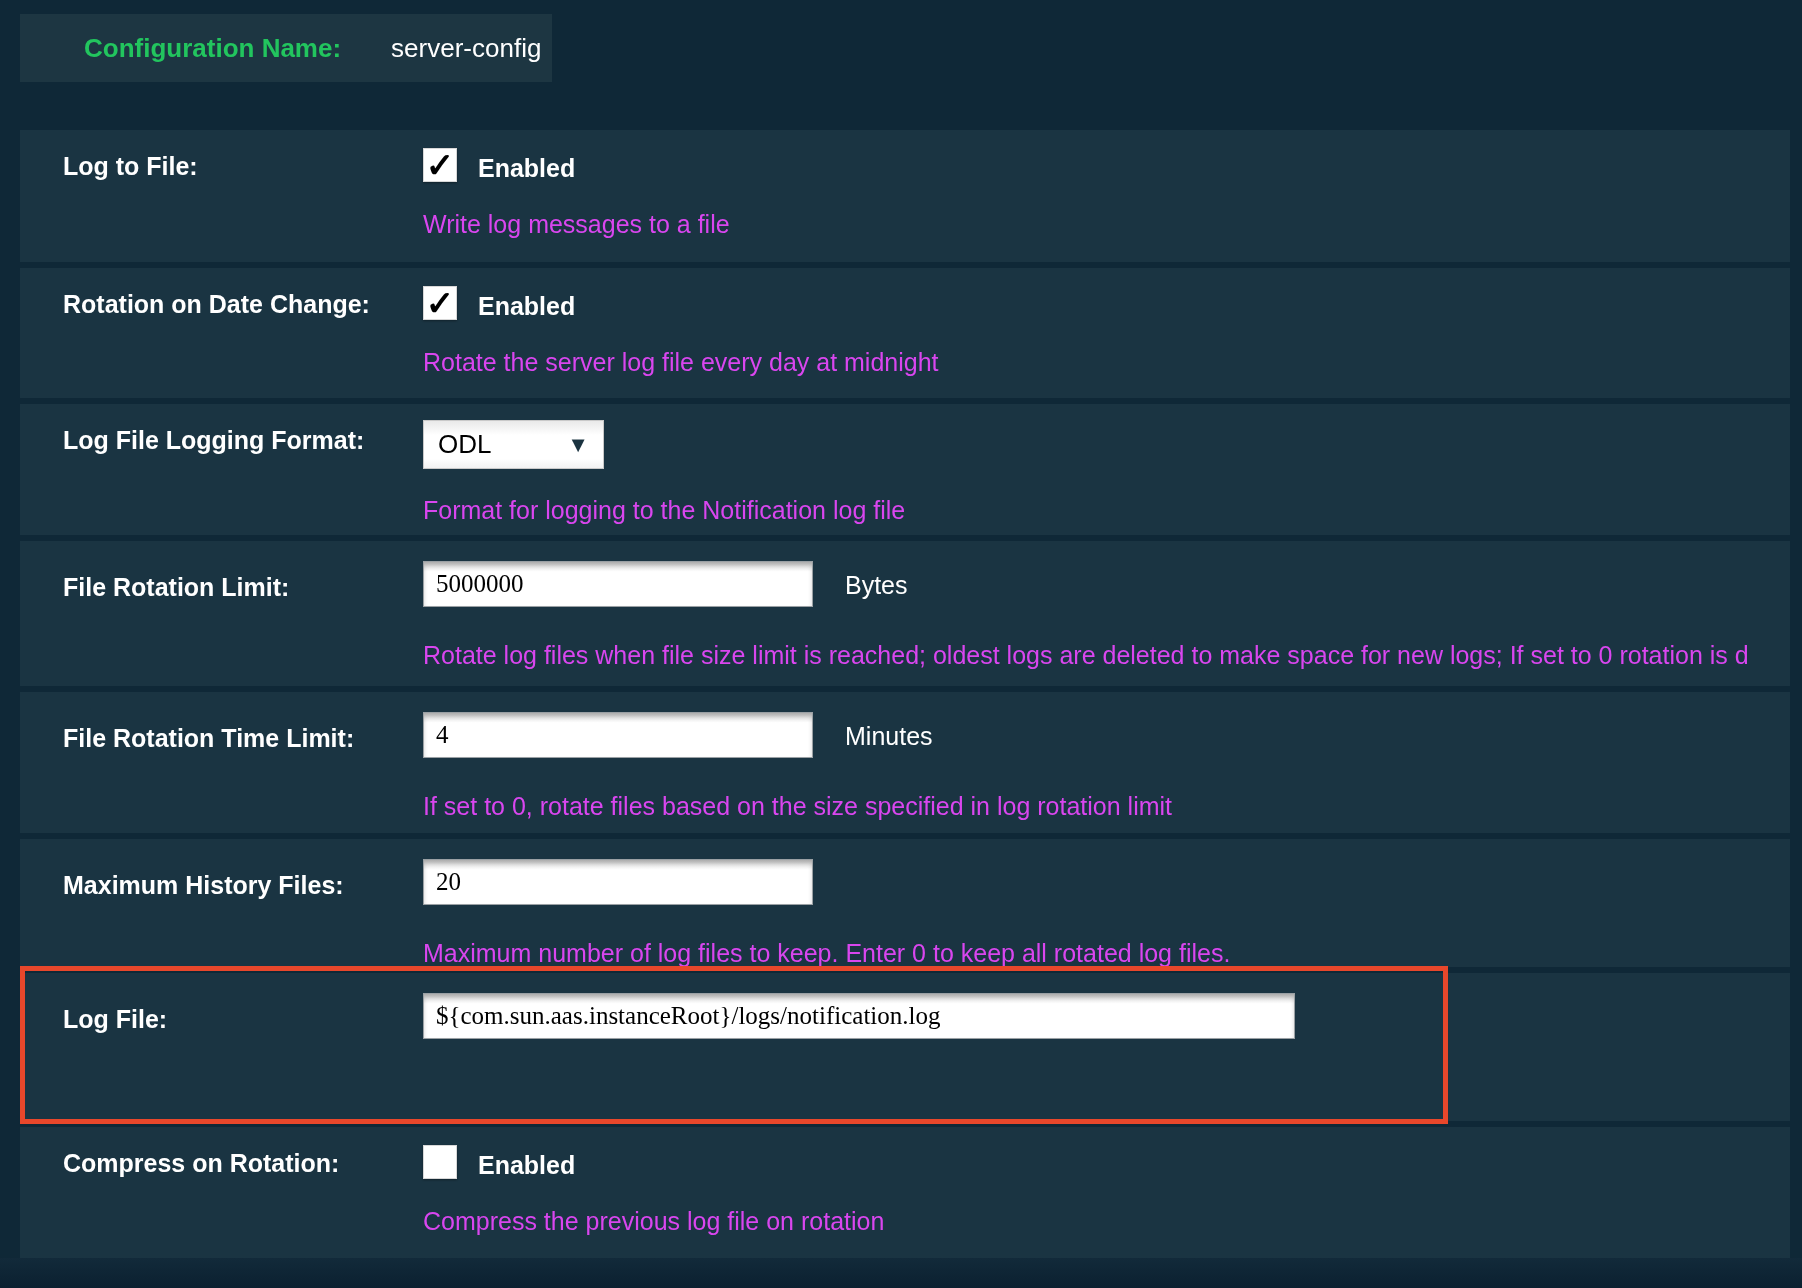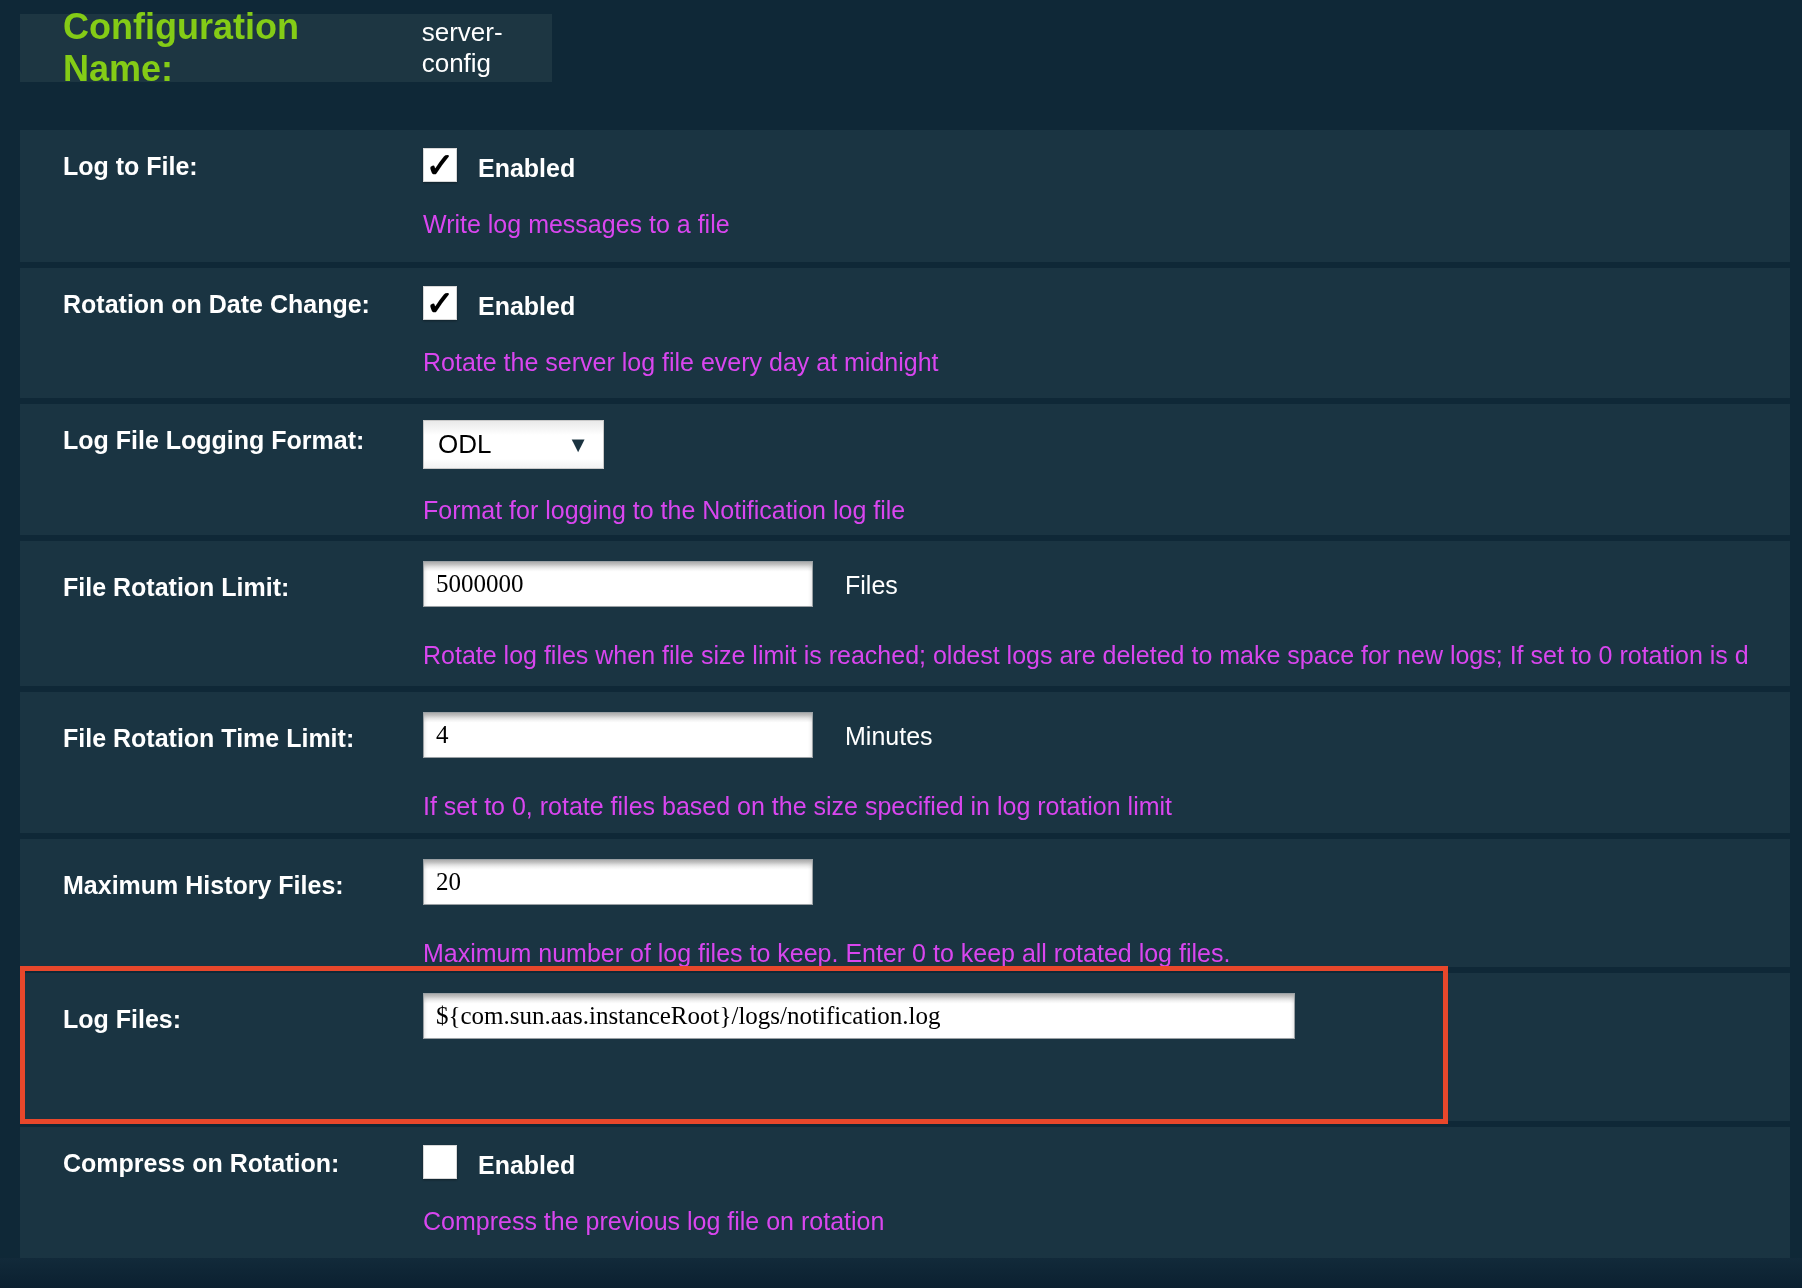--- a/index.html
+++ b/index.html
@@ -7,21 +7,21 @@
     width:1802px;height:1288px;
     background:#0f2837;
     font-family:"Liberation Sans",sans-serif;
     position:relative;
     overflow:hidden;
   }
   .config-bar{
     position:absolute;left:20px;top:14px;width:532px;height:68px;
     background:#1d3642;display:flex;align-items:center;
   }
-  .cfg-label{font-size:36px;font-weight:bold;color:#84cc16;margin-left:43px;}
+  .cfg-label{font-size:26px;font-weight:bold;color:#22c55e;margin-left:64px;}
   .cfg-value{font-size:26px;color:#ffffff;margin-left:50px;}
 
   .rows{position:absolute;left:20px;top:130px;right:12px;}
   .row{
     position:relative;
     background:#1a3442;
     margin-bottom:6px;
   }
   .row-label{
     position:absolute;left:43px;top:22px;
@@ -131,39 +131,39 @@
       <div class="select">
         <span class="select-value">ODL</span>
         <span class="select-arrow">▼</span>
       </div>
       <div class="help">Format for logging to the Notification log file</div>
     </div>
 
     <div class="row row--input" style="height:145px">
       <div class="row-label">File Rotation Limit:</div>
       <input class="text-input" type="text" value="5000000" style="">
-      <div class="unit">Files</div>
+      <div class="unit">Bytes</div>
       <div class="help">Rotate log files when file size limit is reached; oldest logs are deleted to make space for new logs; If set to 0 rotation is d</div>
     </div>
 
     <div class="row row--input" style="height:141px">
       <div class="row-label">File Rotation Time Limit:</div>
       <input class="text-input" type="text" value="4" style="">
       <div class="unit">Minutes</div>
       <div class="help">If set to 0, rotate files based on the size specified in log rotation limit</div>
     </div>
 
     <div class="row row--input" style="height:128px">
       <div class="row-label">Maximum History Files:</div>
       <input class="text-input" type="text" value="20" style="">
       <div class="help">Maximum number of log files to keep. Enter 0 to keep all rotated log files.</div>
     </div>
 
     <div class="row row--input row--logfile" style="height:148px">
-      <div class="row-label">Log Files:</div>
+      <div class="row-label">Log File:</div>
       <input class="text-input wide" type="text" value="${com.sun.aas.instanceRoot}/logs/notification.log" style="">
     </div>
 
     <div class="row row--checkbox" style="height:131px">
       <div class="row-label">Compress on Rotation:</div>
       <div class="checkbox"></div>
       <div class="cb-label">Enabled</div>
       <div class="help">Compress the previous log file on rotation</div>
     </div>
 

